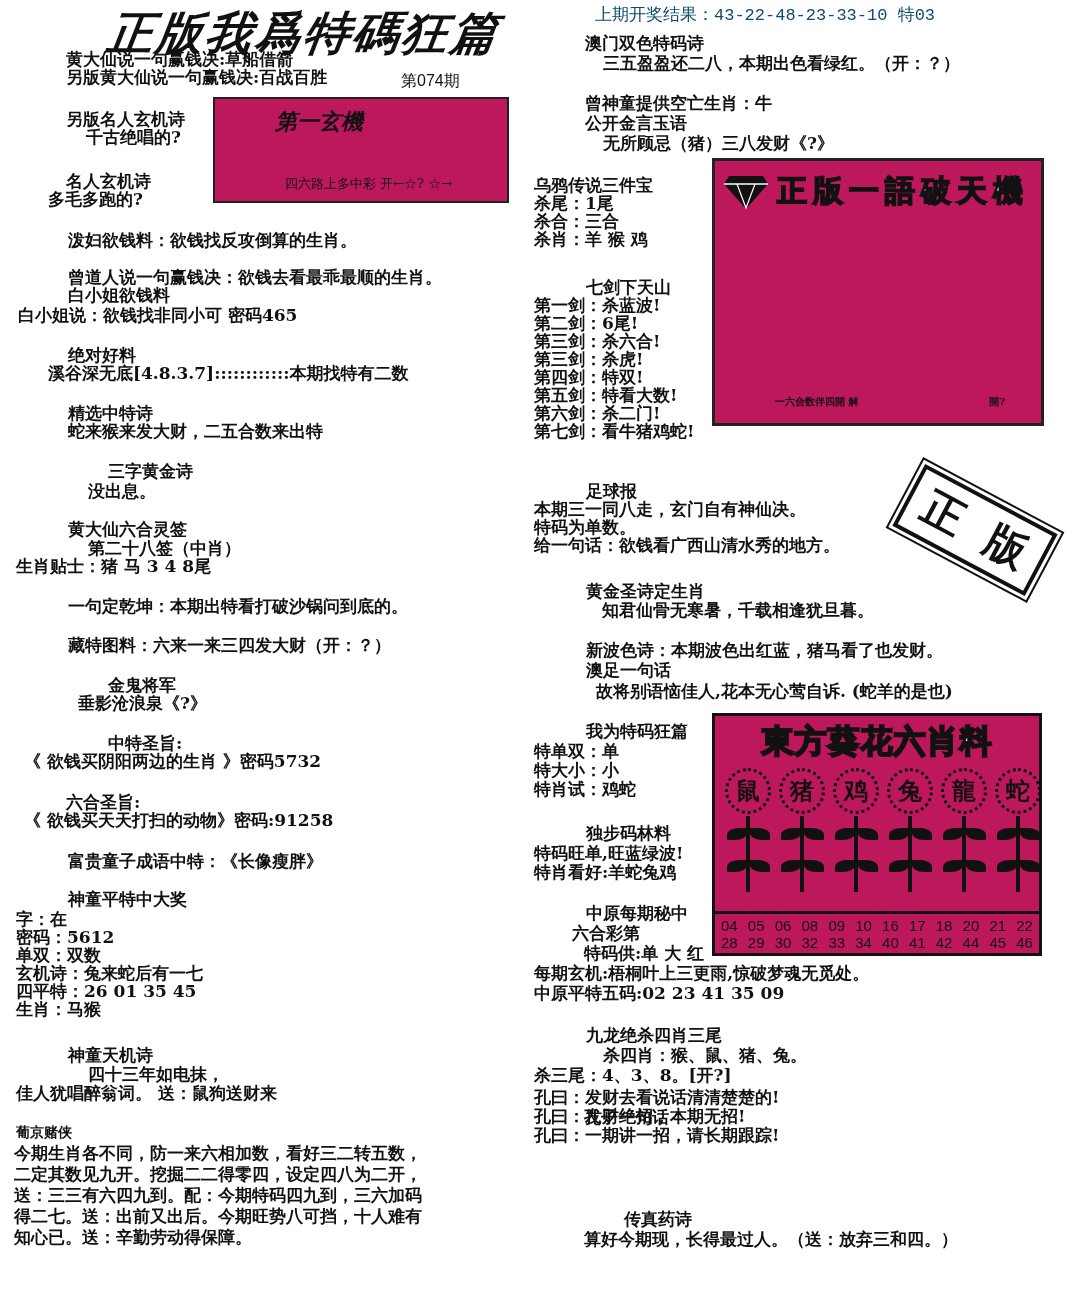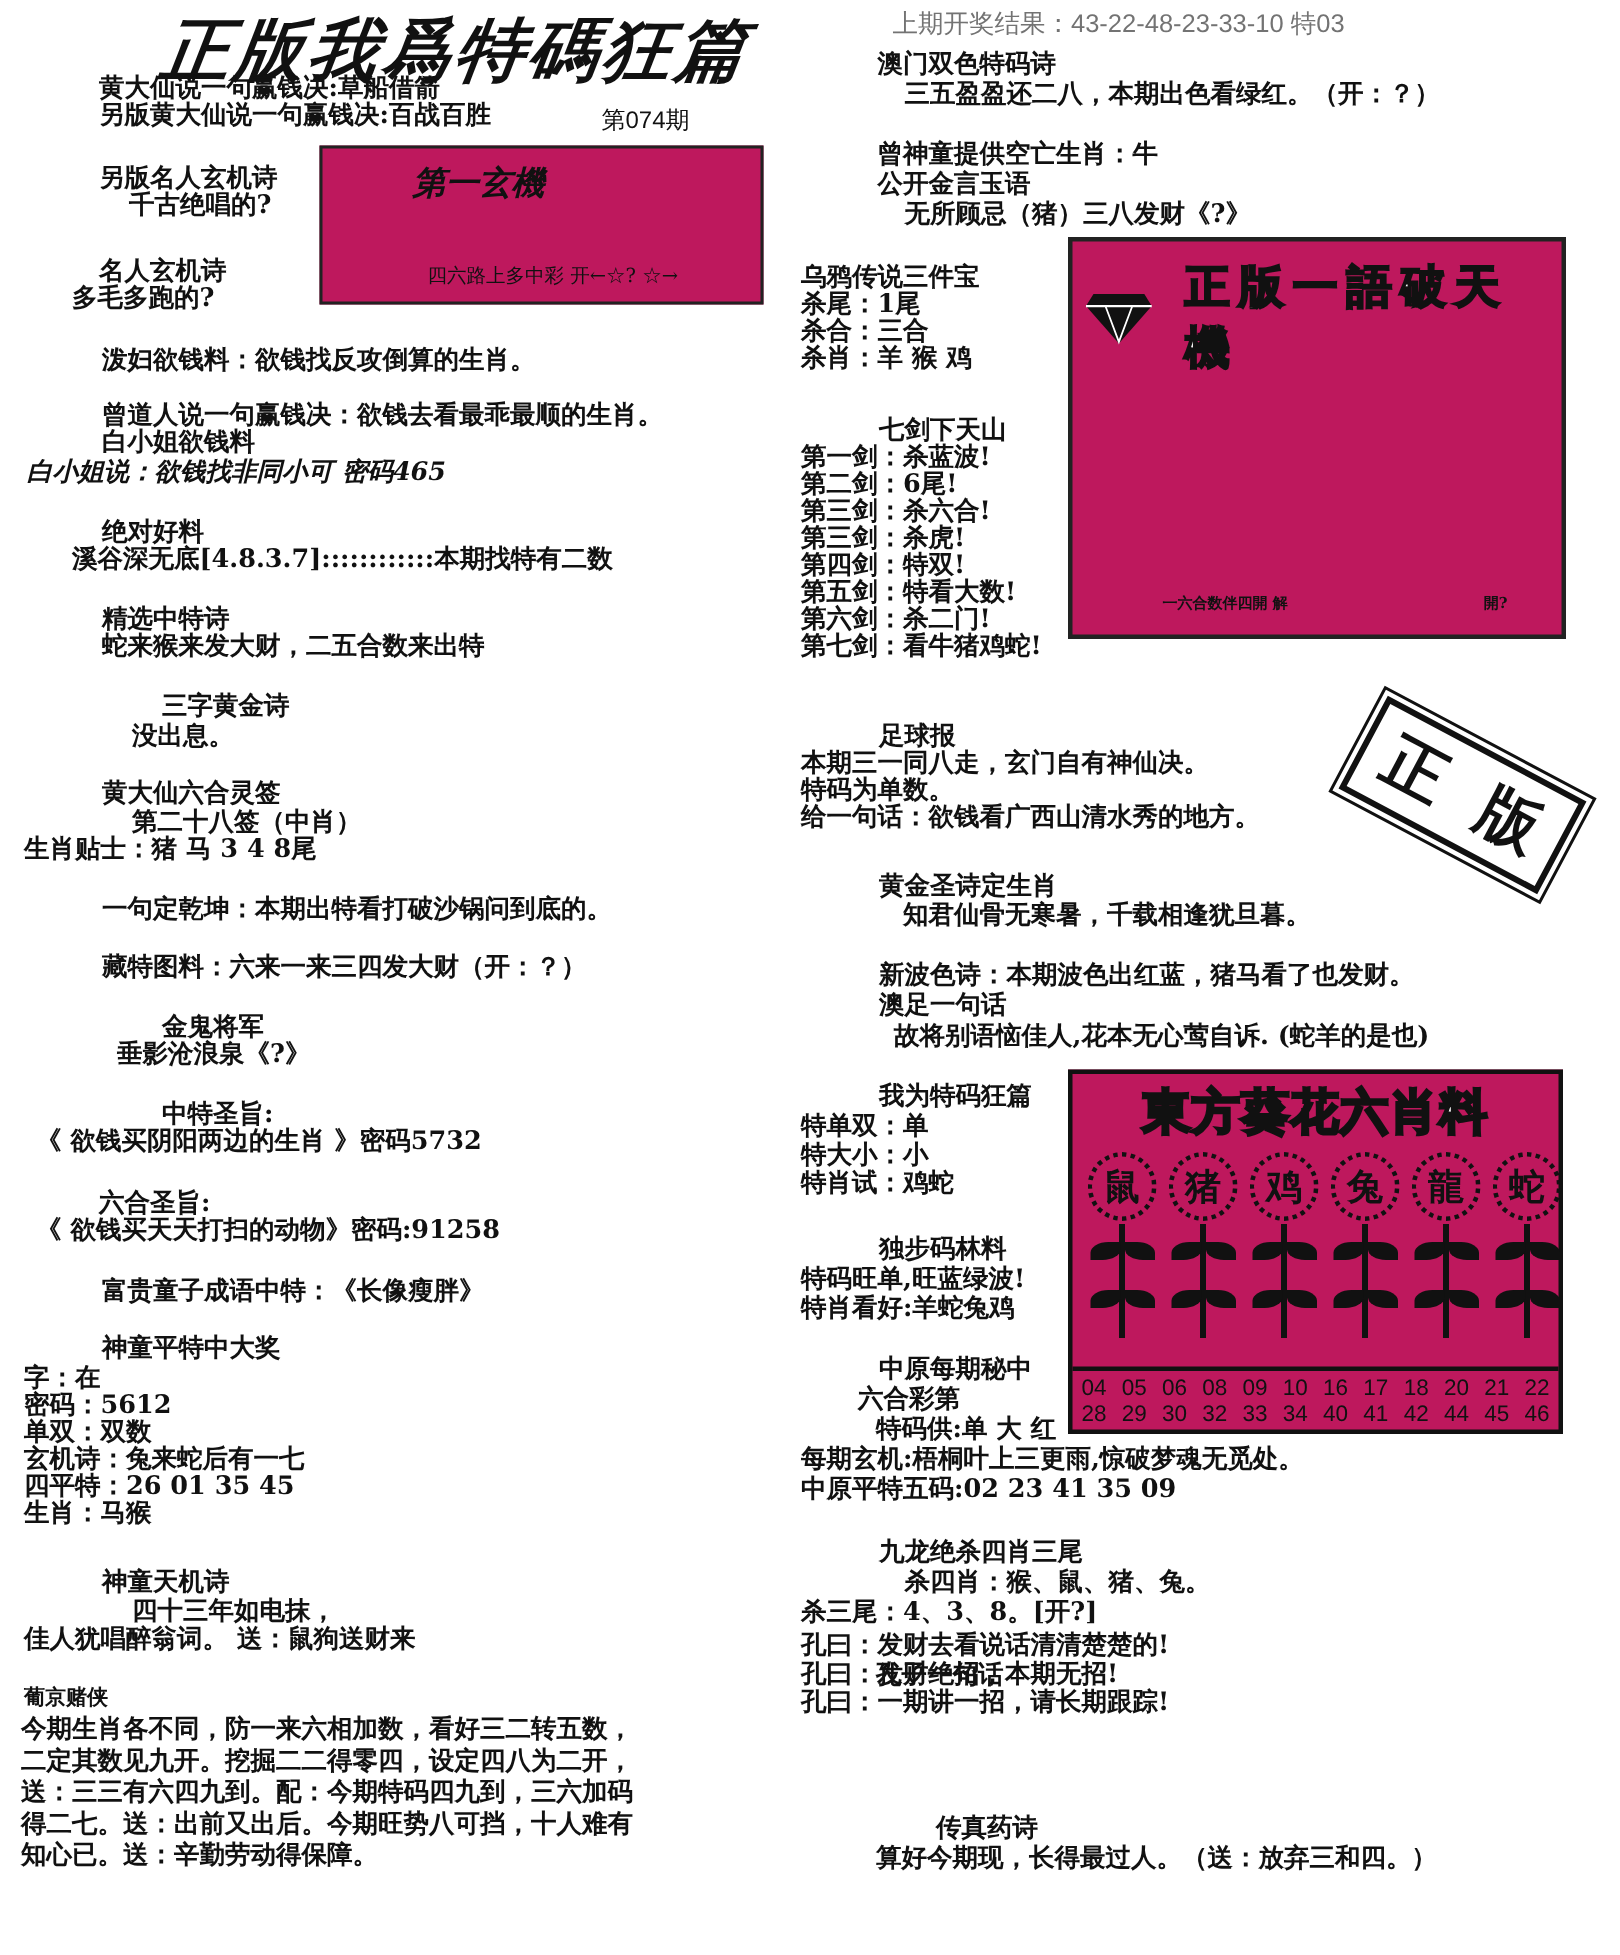--- a/index.html
+++ b/index.html
@@ -12,21 +12,21 @@
   .masthead {
     left: 108px; top: 6px; font-size: 46px; font-weight: 900; font-style: italic;
     letter-spacing: 3px; transform: skewX(-8deg); font-family: "DejaVu Sans", sans-serif;
     line-height: 54px; color: #111;
   }
   .issue { left: 401px; top: 70px; font-size: 16px; line-height: 22px; font-family: Liberation Sans, sans-serif; }
   .box { position: absolute; border: 2px solid #222; background: #be185d; }
   .box1-title { position: absolute; left: 60px; top: 8px; font-size: 22px; font-weight: 900; font-style: italic; font-family: "DejaVu Sans", sans-serif; }
   .box1-foot { position: absolute; left: 70px; bottom: 8px; font-size: 13px; font-family: "DejaVu Serif", serif; }
   .result { left: 595px; top: 6px; font-size: 17px; line-height: 20px; font-family: "Liberation Sans", sans-serif; }
-  .box2-head { position: absolute; left: 8px; top: 10px; display: flex; align-items: center; gap: 21px; }
+  .box2-head { position: absolute; left: 8px; top: 10px; display: flex; align-items: center; gap: 8px; }
   .gem { width: 46px; height: 36px; }
   .box2-title { font-size: 30px; font-weight: bold; color: #fff; -webkit-text-stroke: 1.6px #111; letter-spacing: 6px; font-family: "DejaVu Serif", serif; }
   .box2-foot-l { position: absolute; left: 60px; bottom: 14px; font-size: 10px; font-weight: bold; font-family: "DejaVu Serif", serif; }
   .box2-foot-r { position: absolute; right: 36px; bottom: 14px; font-size: 10px; font-weight: bold; font-family: "DejaVu Serif", serif; }
   .stamp {
     position: absolute; left: 900px; top: 495px; width: 150px; height: 70px;
     border: 4px solid #111; transform: rotate(28deg); display: flex; align-items: center;
     justify-content: space-around; font-size: 42px; font-weight: bold; font-family: "DejaVu Sans", sans-serif;
     outline: 2px solid #111; outline-offset: 3px;
   }
@@ -58,21 +58,21 @@
 </div>
 
 <div class="box" style="left:213px;top:97px;width:296px;height:106px;">
   <div class="box1-title">第一玄機</div>
   <div class="box1-foot">四六路上多中彩 开←☆? ☆→</div>
 </div>
 
 <div class="abs t" style="left:68px;top:231px;">泼妇欲钱料：欲钱找反攻倒算的生肖。</div>
 <div class="abs t" style="left:68px;top:268px;">曾道人说一句赢钱决：欲钱去看最乖最顺的生肖。</div>
 <div class="abs t" style="left:68px;top:286px;">白小姐欲钱料</div>
-<div class="abs t" style="left:18px;top:306px;font-style:italic;">白小姐说：欲钱找非同小可   密码465</div>
+<div class="abs t" style="left:18px;top:306px;">白小姐说：欲钱找非同小可   密码465</div>
 
 <div class="abs t" style="left:68px;top:346px;">绝对好料</div>
 <div class="abs t" style="left:48px;top:364px;">溪谷深无底[4.8.3.7]::::::::::::本期找特有二数</div>
 
 <div class="abs t" style="left:68px;top:404px;">精选中特诗</div>
 <div class="abs t" style="left:68px;top:422px;">蛇来猴来发大财，二五合数来出特</div>
 
 <div class="abs t" style="left:108px;top:462px;">三字黄金诗</div>
 <div class="abs t" style="left:88px;top:482px;">没出息。</div>
 
@@ -110,21 +110,21 @@
 
 <div class="abs ts" style="left:16px;top:1123px;font-size:14px;">葡京赌侠</div>
 <div class="abs ts lines" style="left:14px;top:1143px;line-height:21px;">
   <div>今期生肖各不同，防一来六相加数，看好三二转五数，</div>
     <div>二定其数见九开。挖掘二二得零四，设定四八为二开，</div>
   <div>送：三三有六四九到。配：今期特码四九到，三六加码</div>
     <div>得二七。送：出前又出后。今期旺势八可挡，十人难有</div>
     <div>知心已。送：辛勤劳动得保障。</div>
 </div>
 
-<div class="abs result" style="color:#737373;">上期开奖结果：43-22-48-23-33-10 特03</div>
+<div class="abs result" style="color:#0c4a6e;font-family:Liberation Mono, monospace;">上期开奖结果：43-22-48-23-33-10 特03</div>
 
 <div class="abs t" style="left:585px;top:34px;">澳门双色特码诗</div>
 <div class="abs t" style="left:603px;top:54px;">三五盈盈还二八，本期出色看绿红。（开：？）</div>
 <div class="abs t" style="left:585px;top:94px;">曾神童提供空亡生肖：牛</div>
 <div class="abs t" style="left:585px;top:114px;">公开金言玉语</div>
 <div class="abs t" style="left:603px;top:134px;">无所顾忌（猪）三八发财《?》</div>
 
 <div class="abs t lines" style="left:534px;top:176px;">
   <div>乌鸦传说三件宝</div>
     <div>杀尾：1尾</div>

